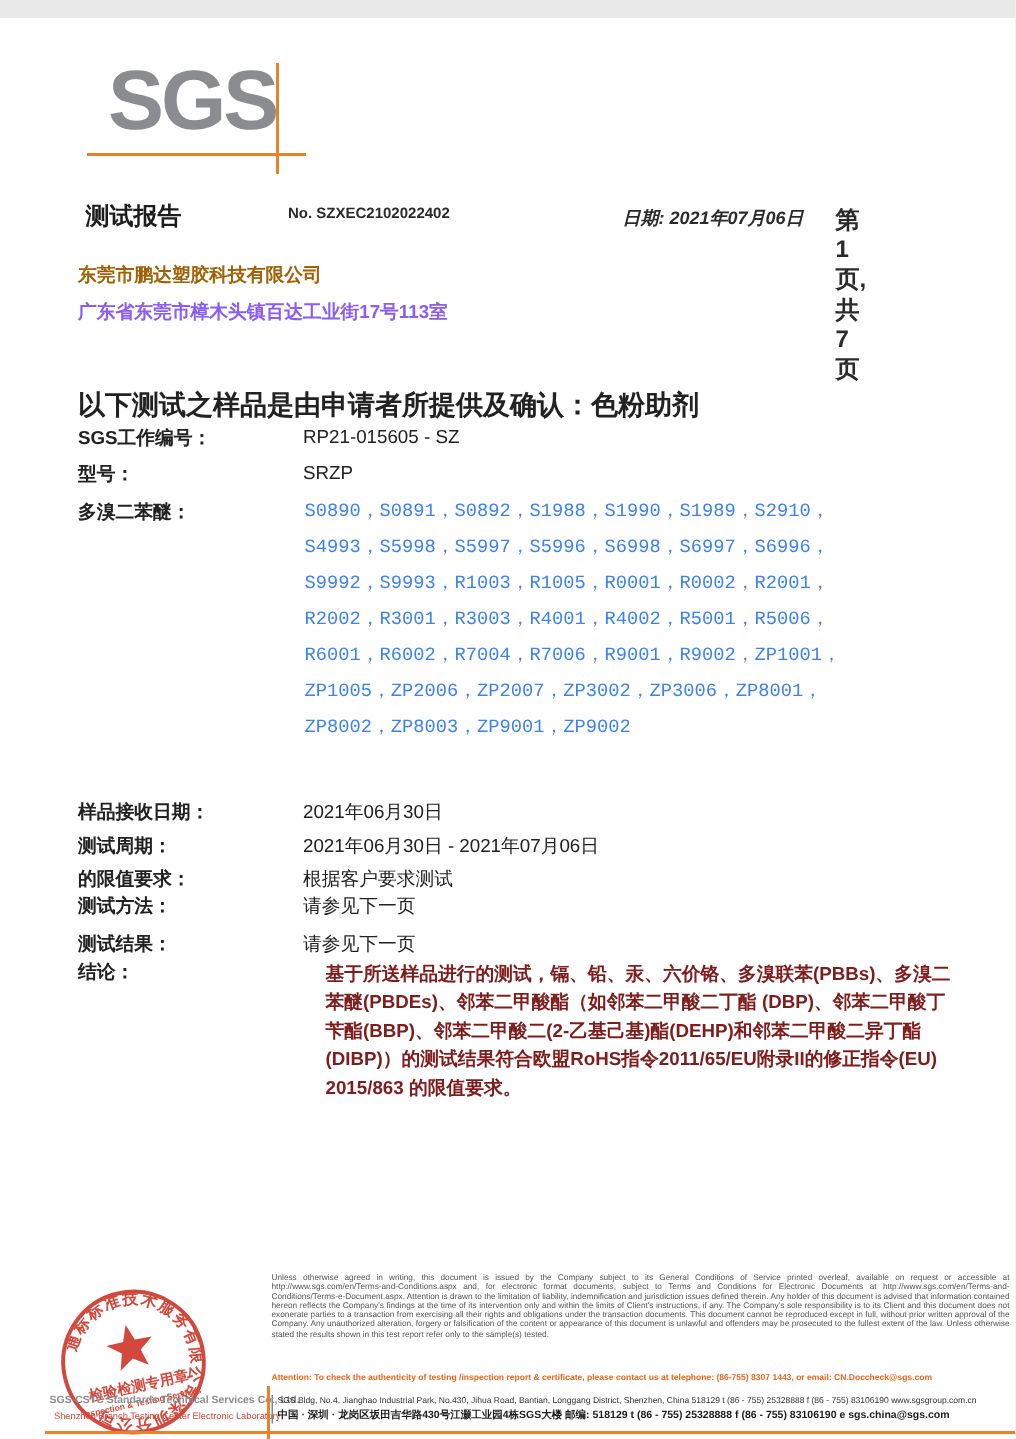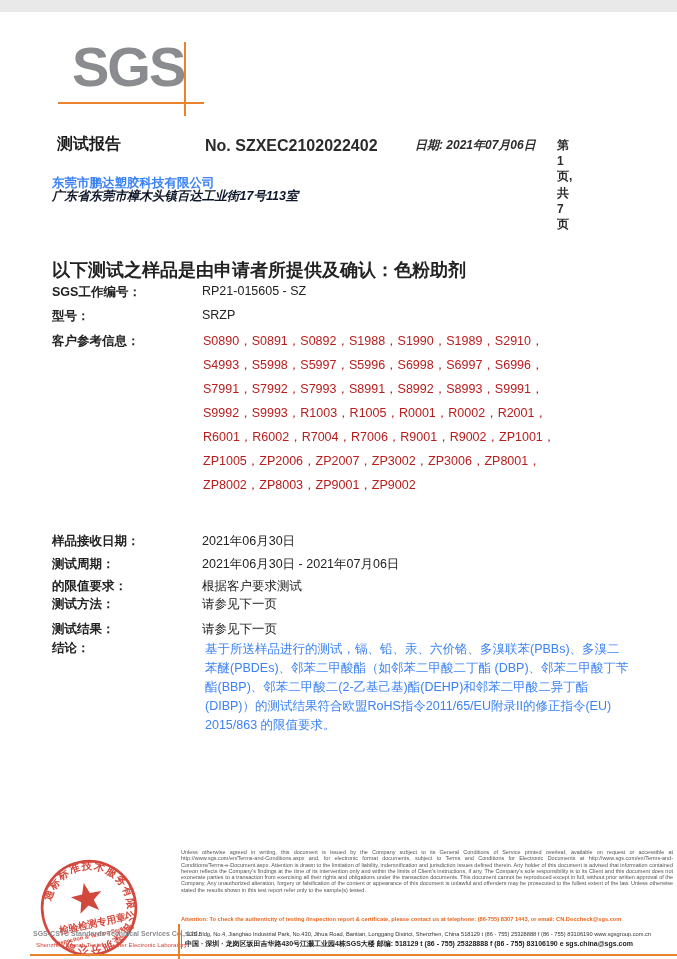--- a/index.html
+++ b/index.html
@@ -11,35 +11,35 @@
   }
   
   .logo-wrap { position:absolute; left:58px; top:24px; width:160px; height:80px; }
   .logo-text { position:absolute; left:14px; top:0px; font-size:56px; font-weight:700;
                color:#8a8c8f; letter-spacing:-2px; line-height:62px; }
   .logo-hline { position:absolute; left:0px; top:66px; width:146px; height:2px; background:#e8822d; }
   .logo-vline { position:absolute; left:126px; top:6px; width:2px; height:74px; background:#e8822d; }
   
   .title-row { position:absolute; left:0; top:122px; width:561px; height:20px; }
   .doc-title { position:absolute; left:57px; top:0; font-size:16px; font-weight:700; color:#1c1c1c; }
-  .doc-no    { position:absolute; left:205px; top:3px; font-size:16px; font-weight:700; color:#2b2b2b; }
+  .doc-no    { position:absolute; left:192px; top:3px; font-size:10px; font-weight:700; color:#2b2b2b; }
   .doc-date  { position:absolute; left:415px; top:3px; font-size:12px; font-weight:700; color:#2b2b2b;font-style:italic; }
-  .doc-page  { position:absolute; left:557px; top:3px; font-size:12px; font-weight:700; color:#2b2b2b; }
+  .doc-page  { position:absolute; left:557px; top:3px; font-size:16px; font-weight:700; color:#2b2b2b; }
   
-  .company  { position:absolute; left:52px; top:163px; font-size:12.5px; font-weight:600; color:#3b82f6;font-family:Liberation Serif, serif; }
-  .addr     { position:absolute; left:52px; top:176px; font-size:12.5px; font-weight:600; color:#0f172a;font-style:italic; }
+  .company  { position:absolute; left:52px; top:163px; font-size:12.5px; font-weight:600; color:#a16207;font-family:Liberation Serif, serif; }
+  .addr     { position:absolute; left:52px; top:188px; font-size:12.5px; font-weight:600; color:#8b5cf6; }
   .statement{ position:absolute; left:52px; top:246px; font-size:18px; font-weight:600; color:#222; }
   
   .row { position:absolute; left:0; width:677px; font-size:12.5px; }
   .row .lbl { position:absolute; left:52px; top:0; font-weight:600; color:#222; white-space:nowrap; }
   .row .val { position:absolute; left:202px; top:0; color:#222; white-space:nowrap; }
-  .ref-lines { position:absolute; left:203px; top:0; color:#b91c1c; }
+  .ref-lines { position:absolute; left:203px; top:0; color:#3b82f6;font-family:Liberation Mono, monospace; }
   .ref-lines div { height:24.0px; line-height:16px; white-space:nowrap; }
-  .para { position:absolute; left:205px; top:0; width:424px; color:#3b82f6;
-          line-height:19px; white-space:normal; }
+  .para { position:absolute; left:217px; top:0; width:424px; color:#7f1d1d;
+          line-height:19px; white-space:normal;font-weight:bold; }
   
   .footer { position:absolute; left:0; top:830px; width:677px; height:129px; }
   .stamp { position:absolute; left:33px; top:10px; width:112px; height:112px;
            transform:rotate(-12deg); opacity:.92; }
   .under-stamp-1 { position:absolute; left:33px; top:88px; width:160px; font-size:7px;
                    color:#8a8c8f; font-weight:700; white-space:nowrap; }
   .under-stamp-2 { position:absolute; left:36px; top:99px; width:160px; font-size:6.2px;
                    color:#d5443a; white-space:nowrap; }
   .legal { position:absolute; left:181px; top:7px; width:492px; font-size:5.5px;
            line-height:6.3px; color:#555; text-align:justify; }
@@ -78,26 +78,26 @@
 
   <div class="row" style="top:272px">
     <span class="lbl">SGS工作编号：</span>
     <span class="val">RP21-015605 - SZ</span>
   </div>
   <div class="row" style="top:296px">
     <span class="lbl">型号：</span>
     <span class="val">SRZP</span>
   </div>
   <div class="row" style="top:321px">
-    <span class="lbl">客户参考信息：</span>
+    <span class="lbl">多溴二苯醚：</span>
     <div class="ref-lines">
       <div>S0890，S0891，S0892，S1988，S1990，S1989，S2910，</div>
       <div>S4993，S5998，S5997，S5996，S6998，S6997，S6996，</div>
-      <div>S7991，S7992，S7993，S8991，S8992，S8993，S9991，</div>
       <div>S9992，S9993，R1003，R1005，R0001，R0002，R2001，</div>
+      <div>R2002，R3001，R3003，R4001，R4002，R5001，R5006，</div>
       <div>R6001，R6002，R7004，R7006，R9001，R9002，ZP1001，</div>
       <div>ZP1005，ZP2006，ZP2007，ZP3002，ZP3006，ZP8001，</div>
       <div>ZP8002，ZP8003，ZP9001，ZP9002</div>
     </div>
   </div>
   <div class="row" style="top:521px">
     <span class="lbl">样品接收日期：</span>
     <span class="val">2021年06月30日</span>
   </div>
   <div class="row" style="top:544px">

